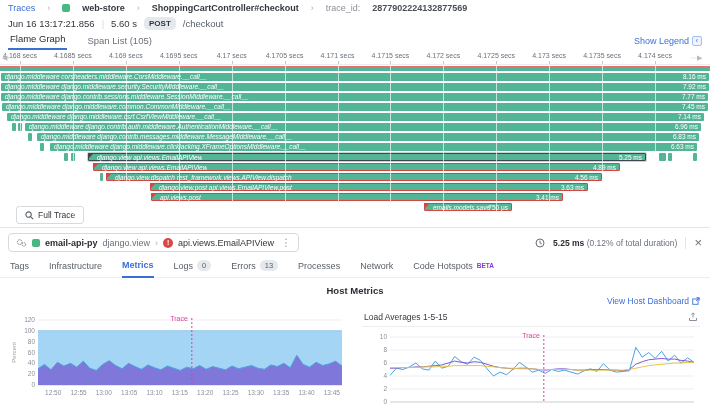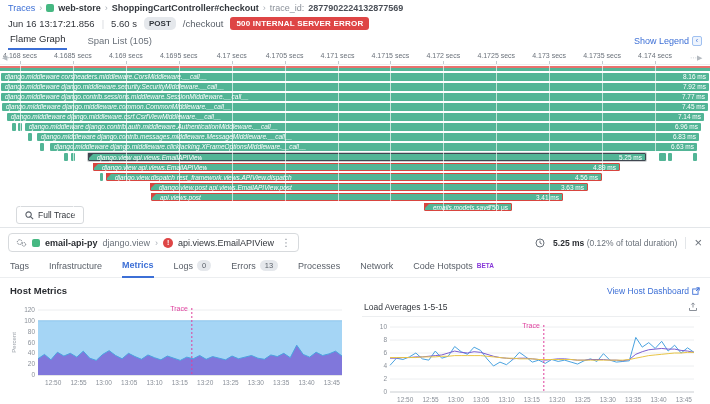--- a/index.html
+++ b/index.html
@@ -1,21 +1,21 @@
 <!DOCTYPE html>
 <html><head>
 <meta charset="utf-8">
 <style>
   * { box-sizing: border-box; margin: 0; padding: 0; }
   html,body { width:710px; height:404px; overflow:hidden; background:#fff;
     font-family:"Liberation Sans", sans-serif; color:#2b2e33; }
   .page { position:relative; width:710px; height:404px; }
 
   
-  .breadcrumb { display:flex; align-items:center; gap:4px; padding:3px 8px 0 8px; font-size:9px; color:#757c85; }
+  .breadcrumb { display:flex; align-items:center; gap:12px; padding:3px 8px 0 8px; font-size:9px; color:#757c85; }
   .breadcrumb .link { color:#3c6fd6; cursor:pointer; }
   .breadcrumb .sep { color:#aab0b8; font-size:9px; }
   .svc-square { width:8px; height:8px; border-radius:2px; background:#46b882; display:inline-block; }
   .breadcrumb .crumb-dark { color:#33373d; font-weight:bold; }
   .breadcrumb .tid-label { color:#8a9099; }
   .breadcrumb .tid-val { color:#4a4f57; font-weight:bold; }
 
   
   .summary { display:flex; align-items:center; gap:7px; padding:4px 8px 0 8px; font-size:9.5px; color:#33373d; }
   .summary .div { color:#d7dadd; }
@@ -75,21 +75,21 @@
   .close-x { font-size:13px; color:#6a717a; cursor:pointer; line-height:12px; }
 
   
   .dtabs { display:flex; align-items:center; gap:20px; padding:4px 10px 0 10px; border-bottom:1px solid #eceef0; height:22px; }
   .dtab { font-size:9px; color:#5a6069; padding-bottom:6px; display:flex; align-items:center; gap:4px; cursor:pointer; }
   .dtab.active { color:#3c6fd6; font-weight:bold; border-bottom:2px solid #3c6fd6; margin-bottom:-1px; }
   .tab-badge { background:#e5e8ec; color:#5a6069; border-radius:7px; font-size:7.5px; padding:1px 5px; font-weight:normal; }
   .beta-tag { color:#8637d8; font-size:6.5px; font-weight:bold; }
 
   
-  .hm-head { display:flex; align-items:center; padding:7px 10px 4px 10px; }
+  .hm-head { display:flex; align-items:center; padding:7px 10px 4px 10px;flex-direction:column; }
   .hm-title { font-size:9.5px; font-weight:bold; color:#2b2e33; }
   .hm-link { margin-left:auto; color:#3c6fd6; font-size:8.5px; display:flex; align-items:center; gap:3px; cursor:pointer; }
 
   
   .charts { display:flex; gap:14px; padding:0 10px; }
   .chart-card { width:338px; }
   .chart-title-row { display:flex; align-items:center; border-bottom:1px solid #eceef0; padding:2px 2px 4px 2px; }
   .chart-title { font-size:8.5px; color:#33373d; }
   .export-ic { margin-left:auto; cursor:pointer; }
   svg text { font-family:"Liberation Sans", sans-serif; }
@@ -110,21 +110,20 @@
     <span class="tid-label">trace_id:</span>
     <span class="tid-val">2877902224132877569</span>
   </div>
 
   <div class="summary">
     <span>Jun 16 13:17:21.856</span>
     <span class="div">|</span>
     <span>5.60 s</span>
     <span class="badge-method">POST</span>
     <span class="path">/checkout</span>
-    <span class="badge-error">500 INTERNAL SERVER ERROR</span>
   </div>
 
   <div class="viewtabs">
     <span class="vtab active">Flame Graph</span>
     <span class="vtab">Span List (105)</span>
     <span class="show-legend">
       <span>Show Legend</span>
       <span class="legend-ic">‹</span>
     </span>
   </div>

